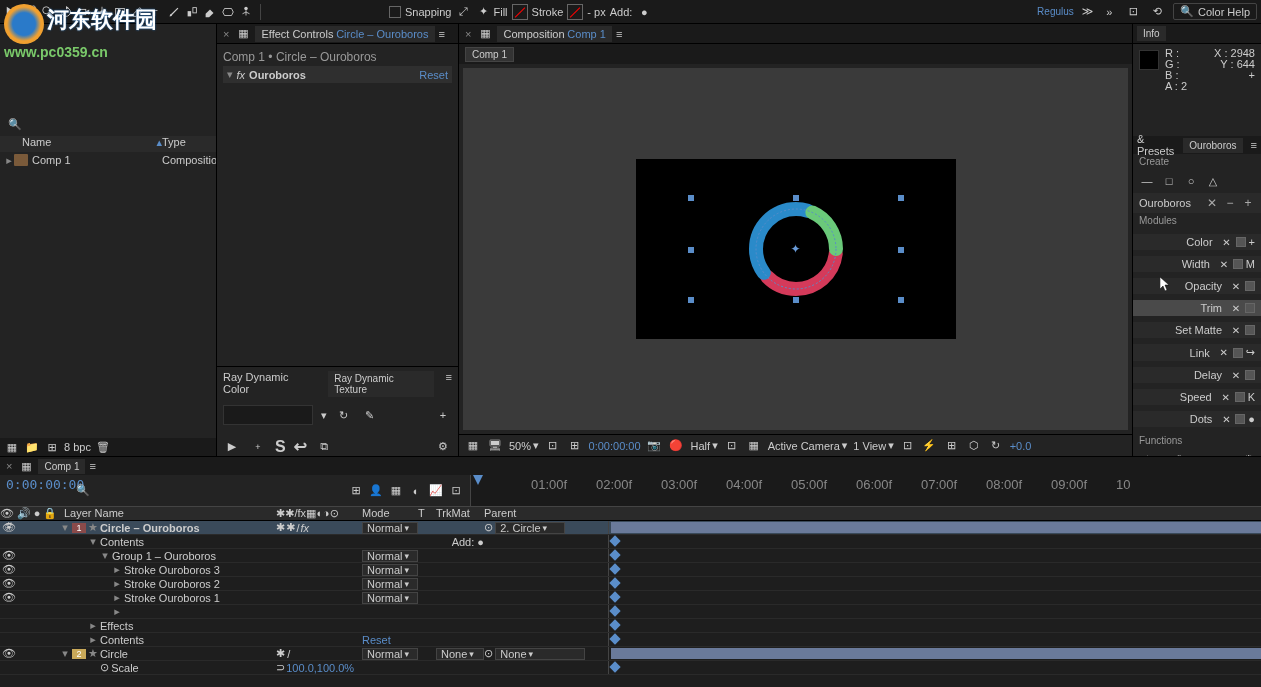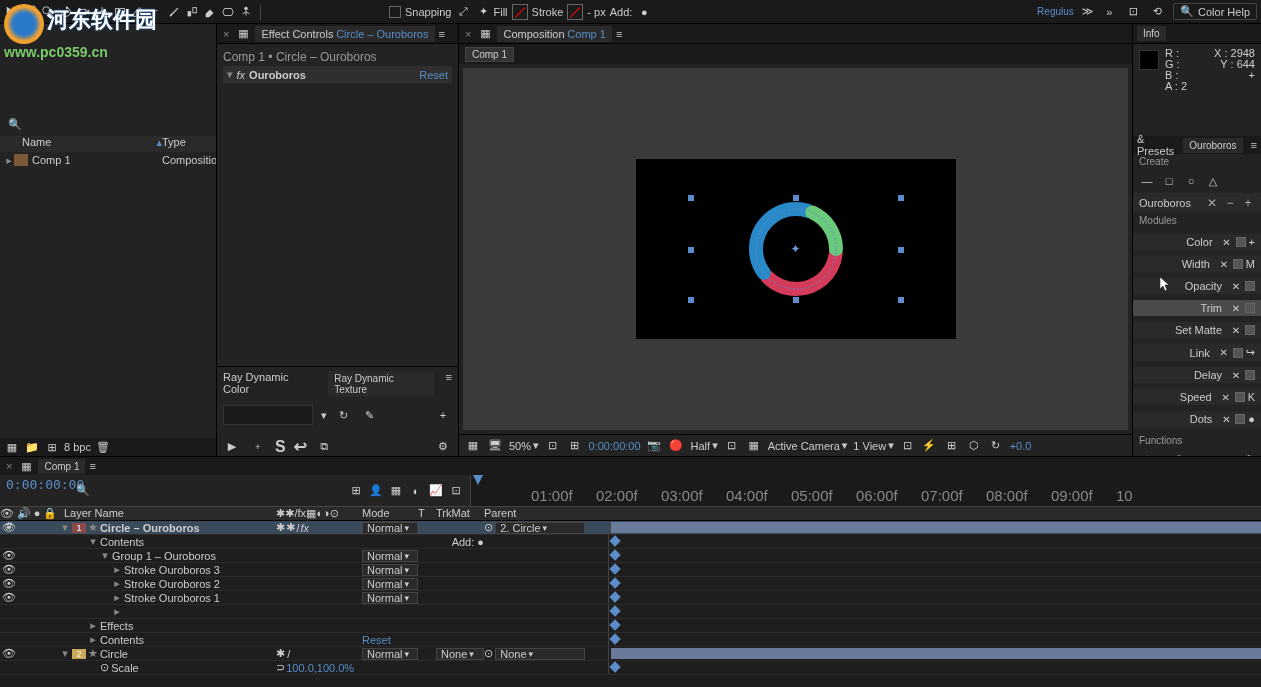--- a/index.html
+++ b/index.html
@@ -79,21 +79,21 @@
 .func-row{display:flex;gap:4px;padding:4px 6px}
 .func-ico{width:14px;height:14px;display:flex;align-items:center;justify-content:center}
 .timeline{background:#232323;border-top:1px solid #000}
 .tl-tabs{height:18px;display:flex;align-items:center;padding:0 4px;gap:4px;background:#1a1a1a}
 .tl-head{height:32px;display:flex;border-bottom:1px solid #444}
 .tl-time{width:70px;padding:2px 6px}
 .timecode{color:#5a8dc9;font-size:13px;font-family:monospace}
 .tl-search{flex:0 0 400px;display:flex;align-items:center;padding:0 6px;gap:6px}
 .tl-icons{display:flex;gap:4px;margin-left:auto}
 .tl-ruler{flex:1;position:relative;background:#1a1a1a;border-left:1px solid #444}
-.ruler-tick{position:absolute;top:12px;font-size:15px;color:#888}
+.ruler-tick{position:absolute;top:2px;font-size:13px;color:#888}
 .playhead{position:absolute;left:2px;top:0;width:10px;height:10px;background:#5a8dc9;clip-path:polygon(0 0,100% 0,50% 100%)}
 .tl-cols{height:14px;display:flex;background:#2a2a2a;font-size:9px;color:#888;border-bottom:1px solid #000}
 .col-eye{width:60px}
 .col-name{width:216px;padding-left:4px}
 .col-sw{width:86px}
 .col-mode{width:56px}
 .col-t{width:18px}
 .col-trk{width:48px}
 .col-parent{width:124px}
 .tl-rows{background:#1e1e1e}
@@ -566,21 +566,21 @@
           <span>/</span>
           <span style="font-style:italic">fx</span>
         </div>
       <div class="mode">
           <span class="dropdown"><span>Normal</span> ▾</span>
         </div>
       <div class="t"></div>
         <div class="trk"></div>
       <div class="parent">
           <span>⊙</span>
-          <span class="dropdown" style="width:90px"><span>2. Circle</span> ▾</span>
+          <span class="dropdown" style="width:70px"><span>2. Circle</span> ▾</span>
         </div>
       <div class="bar">
           <div class="layer-bar"></div>
         </div>
     </div>
     <div class="tl-row">
       <div class="eye"></div>
       <div class="namecell" style="padding-left:28px">
           <span class="twirl">▾</span>
           <span>Contents</span>

